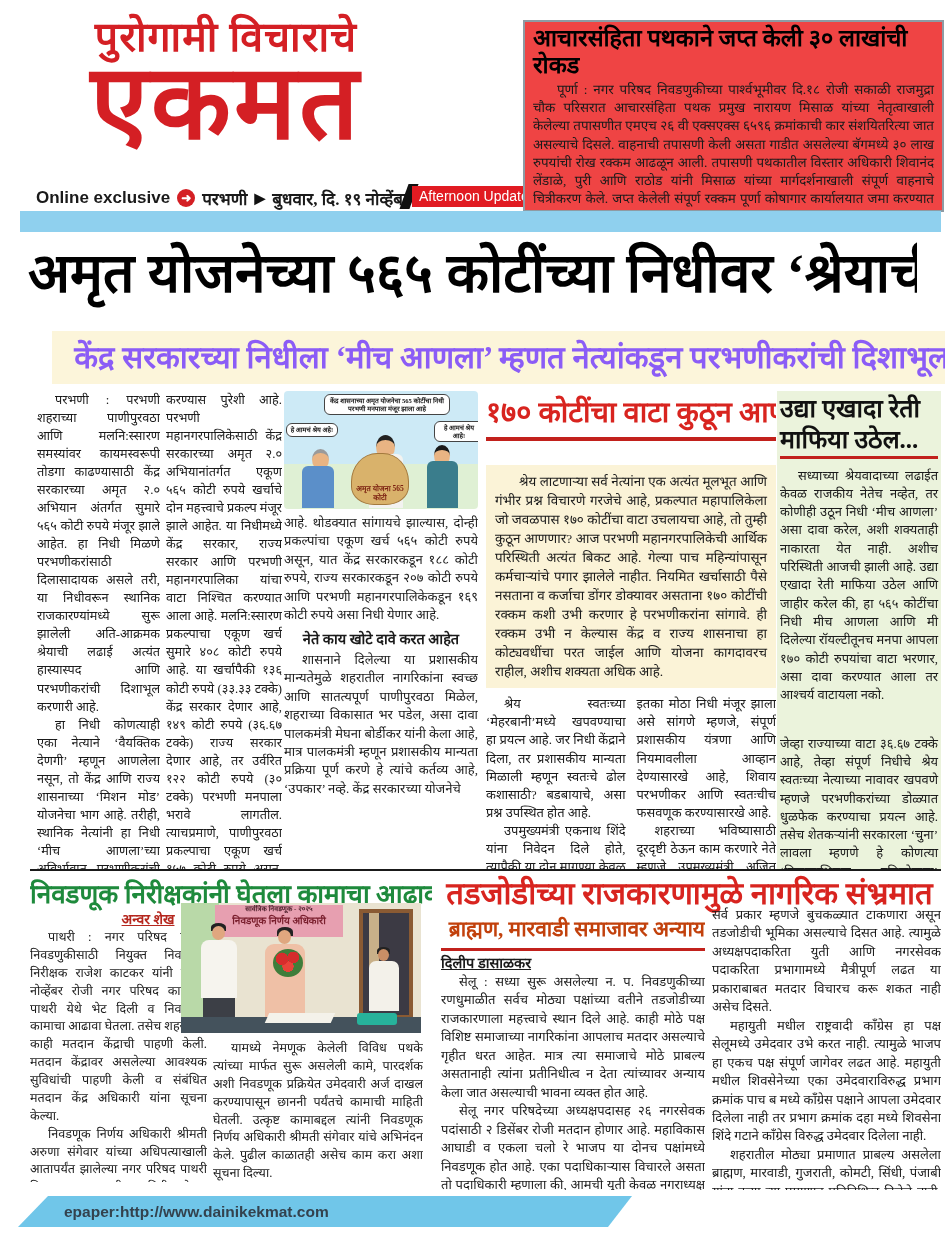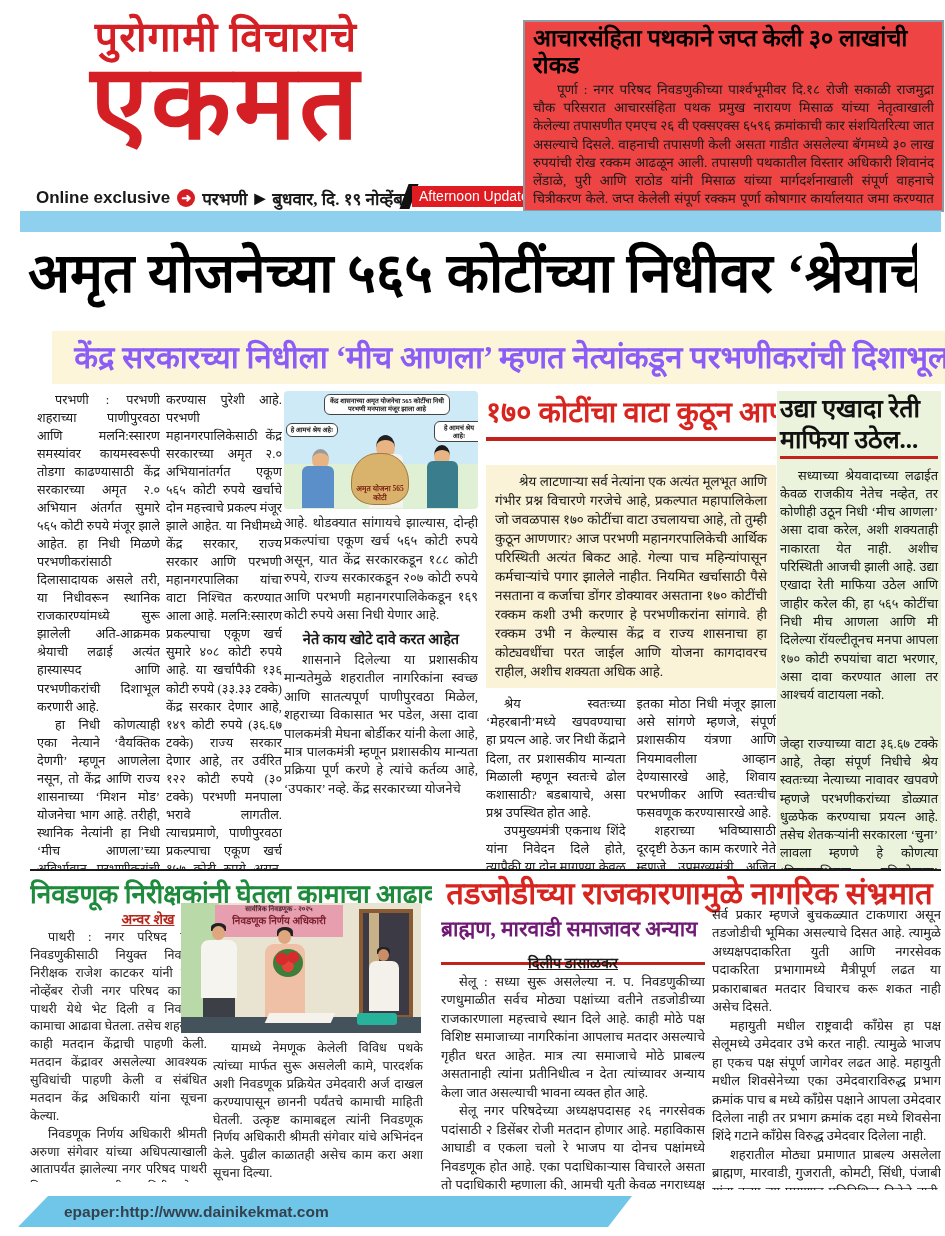--- a/index.html
+++ b/index.html
@@ -109,23 +109,23 @@
   .ph-hair{position:absolute;border-radius:50% 50% 0 0;background:#222;}
   .ph-bouquet{position:absolute;left:92px;top:46px;width:30px;height:28px;border-radius:50%;
               background:radial-gradient(circle at 30% 35%,#d62c2c 0 22%,transparent 23%),
                          radial-gradient(circle at 68% 30%,#d62c2c 0 20%,transparent 21%),
                          radial-gradient(circle at 50% 62%,#e8433a 0 24%,transparent 25%),
                          #3f7d3a;}
 
   
   .selu-h{left:437px;top:871px;width:505px;text-align:center;color:#d8241f;font-size:31px;
           font-weight:bold;white-space:nowrap;}
-  .selu-sub{left:441px;top:914px;width:264px;text-align:left;font-size:21px;font-weight:bold;
-            color:#701a75;white-space:nowrap;border-bottom:3px solid #c2211c;padding-bottom:20px;}
-  .selu-by{left:441px;top:952px;width:264px;text-align:center;font-weight:bold;font-size:14.5px;
+  .selu-sub{left:441px;top:914px;width:264px;text-align:right;font-size:21px;font-weight:bold;
+            color:#c2410c;white-space:nowrap;border-bottom:3px solid #c2211c;padding-bottom:6px;}
+  .selu-by{left:441px;top:952px;width:264px;font-weight:bold;font-size:14.5px;
            text-decoration:underline;}
   .selu-a{left:441px;top:973px;width:264px;height:217px;}
   .selu-b{left:712px;top:906px;width:229px;height:284px;}
   .selu-a .bodytxt,.selu-b .bodytxt{font-size:13px;}
 
   
   .footer{left:18px;top:1196px;width:614px;height:31px;background:#70c6e9;
           clip-path:polygon(30px 0,100% 0,calc(100% - 24px) 100%,0 100%);}
   .footer-link{font-family:"Liberation Sans",sans-serif;font-weight:bold;font-size:15.5px;
                color:#33424e;line-height:31px;padding-left:46px;display:block;}

